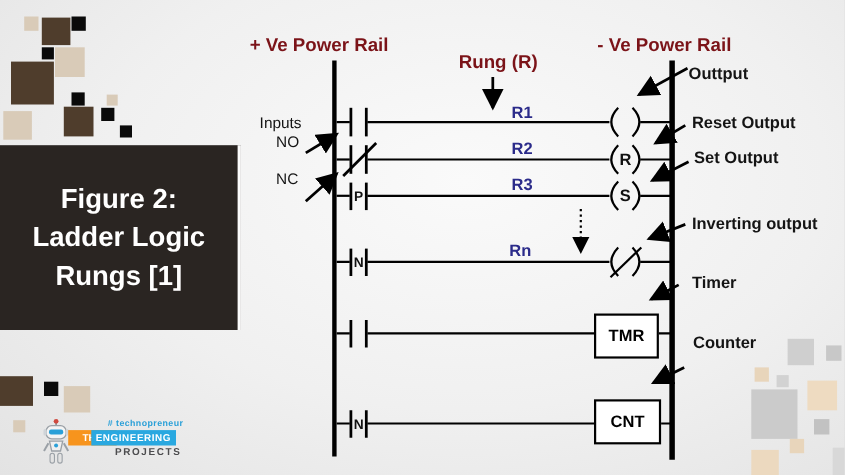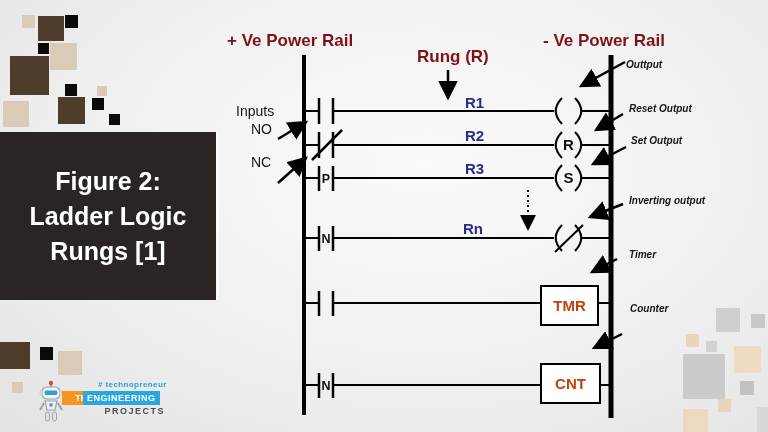--- a/index.html
+++ b/index.html
@@ -6,31 +6,31 @@
   #stage{
     position:relative;width:768px;height:432px;overflow:hidden;
     background:radial-gradient(ellipse at 55% 38%, #fafafa 0%, #f0f0f0 55%, #e3e3e3 100%);
     font-family:"Liberation Sans", sans-serif;
   }
   .sq{position:absolute;}
   .lbl{position:absolute;white-space:nowrap;}
   .maroon{color:#7b1318;font-weight:bold;font-size:17px;}
   .navy{color:#2b2b8a;font-weight:bold;font-size:15px;}
   .blk{color:#141414;font-size:14px;}
-  .blkb{color:#141414;font-weight:bold;font-size:10px;font-style:italic;}
+  .blkb{color:#141414;font-weight:bold;font-size:15px;}
   #figure-panel{
     position:absolute;left:0;top:132px;width:216px;height:168px;
     background:#2a2522;border-right:3px solid #fbfbfb;
     display:flex;flex-direction:column;justify-content:center;align-items:center;
     color:#ffffff;font-weight:bold;font-size:25px;line-height:35px;text-align:center;
   }
   .relaybox{
     position:absolute;background:#ffffff;border:2.5px solid #000;
     display:flex;align-items:center;justify-content:center;
-    font-weight:bold;font-size:15px;color:#c2410c;
+    font-weight:bold;font-size:15px;color:#000000;
   }
   svg text{font-family:"Liberation Sans", sans-serif;}
   #logo{position:absolute;left:34px;top:378px;width:140px;height:46px;}
   #logo .tag{position:absolute;left:64px;top:2px;font-size:8px;font-weight:bold;color:#2aa0d8;letter-spacing:.4px;}
   #logo .the{position:absolute;left:28px;top:13px;background:#f7941d;color:#fff;font-size:9px;font-weight:bold;padding:2px 13px;}
   #logo .eng{position:absolute;left:49px;top:13px;background:#29a8e0;color:#fff;font-size:9px;font-weight:bold;letter-spacing:.5px;padding:2px 4px;}
   #logo .prj{position:absolute;left:49px;top:28px;width:82px;text-align:right;color:#4d4d4f;font-size:9px;font-weight:bold;letter-spacing:1.5px;}
 </style>
 </head>
 <body>

